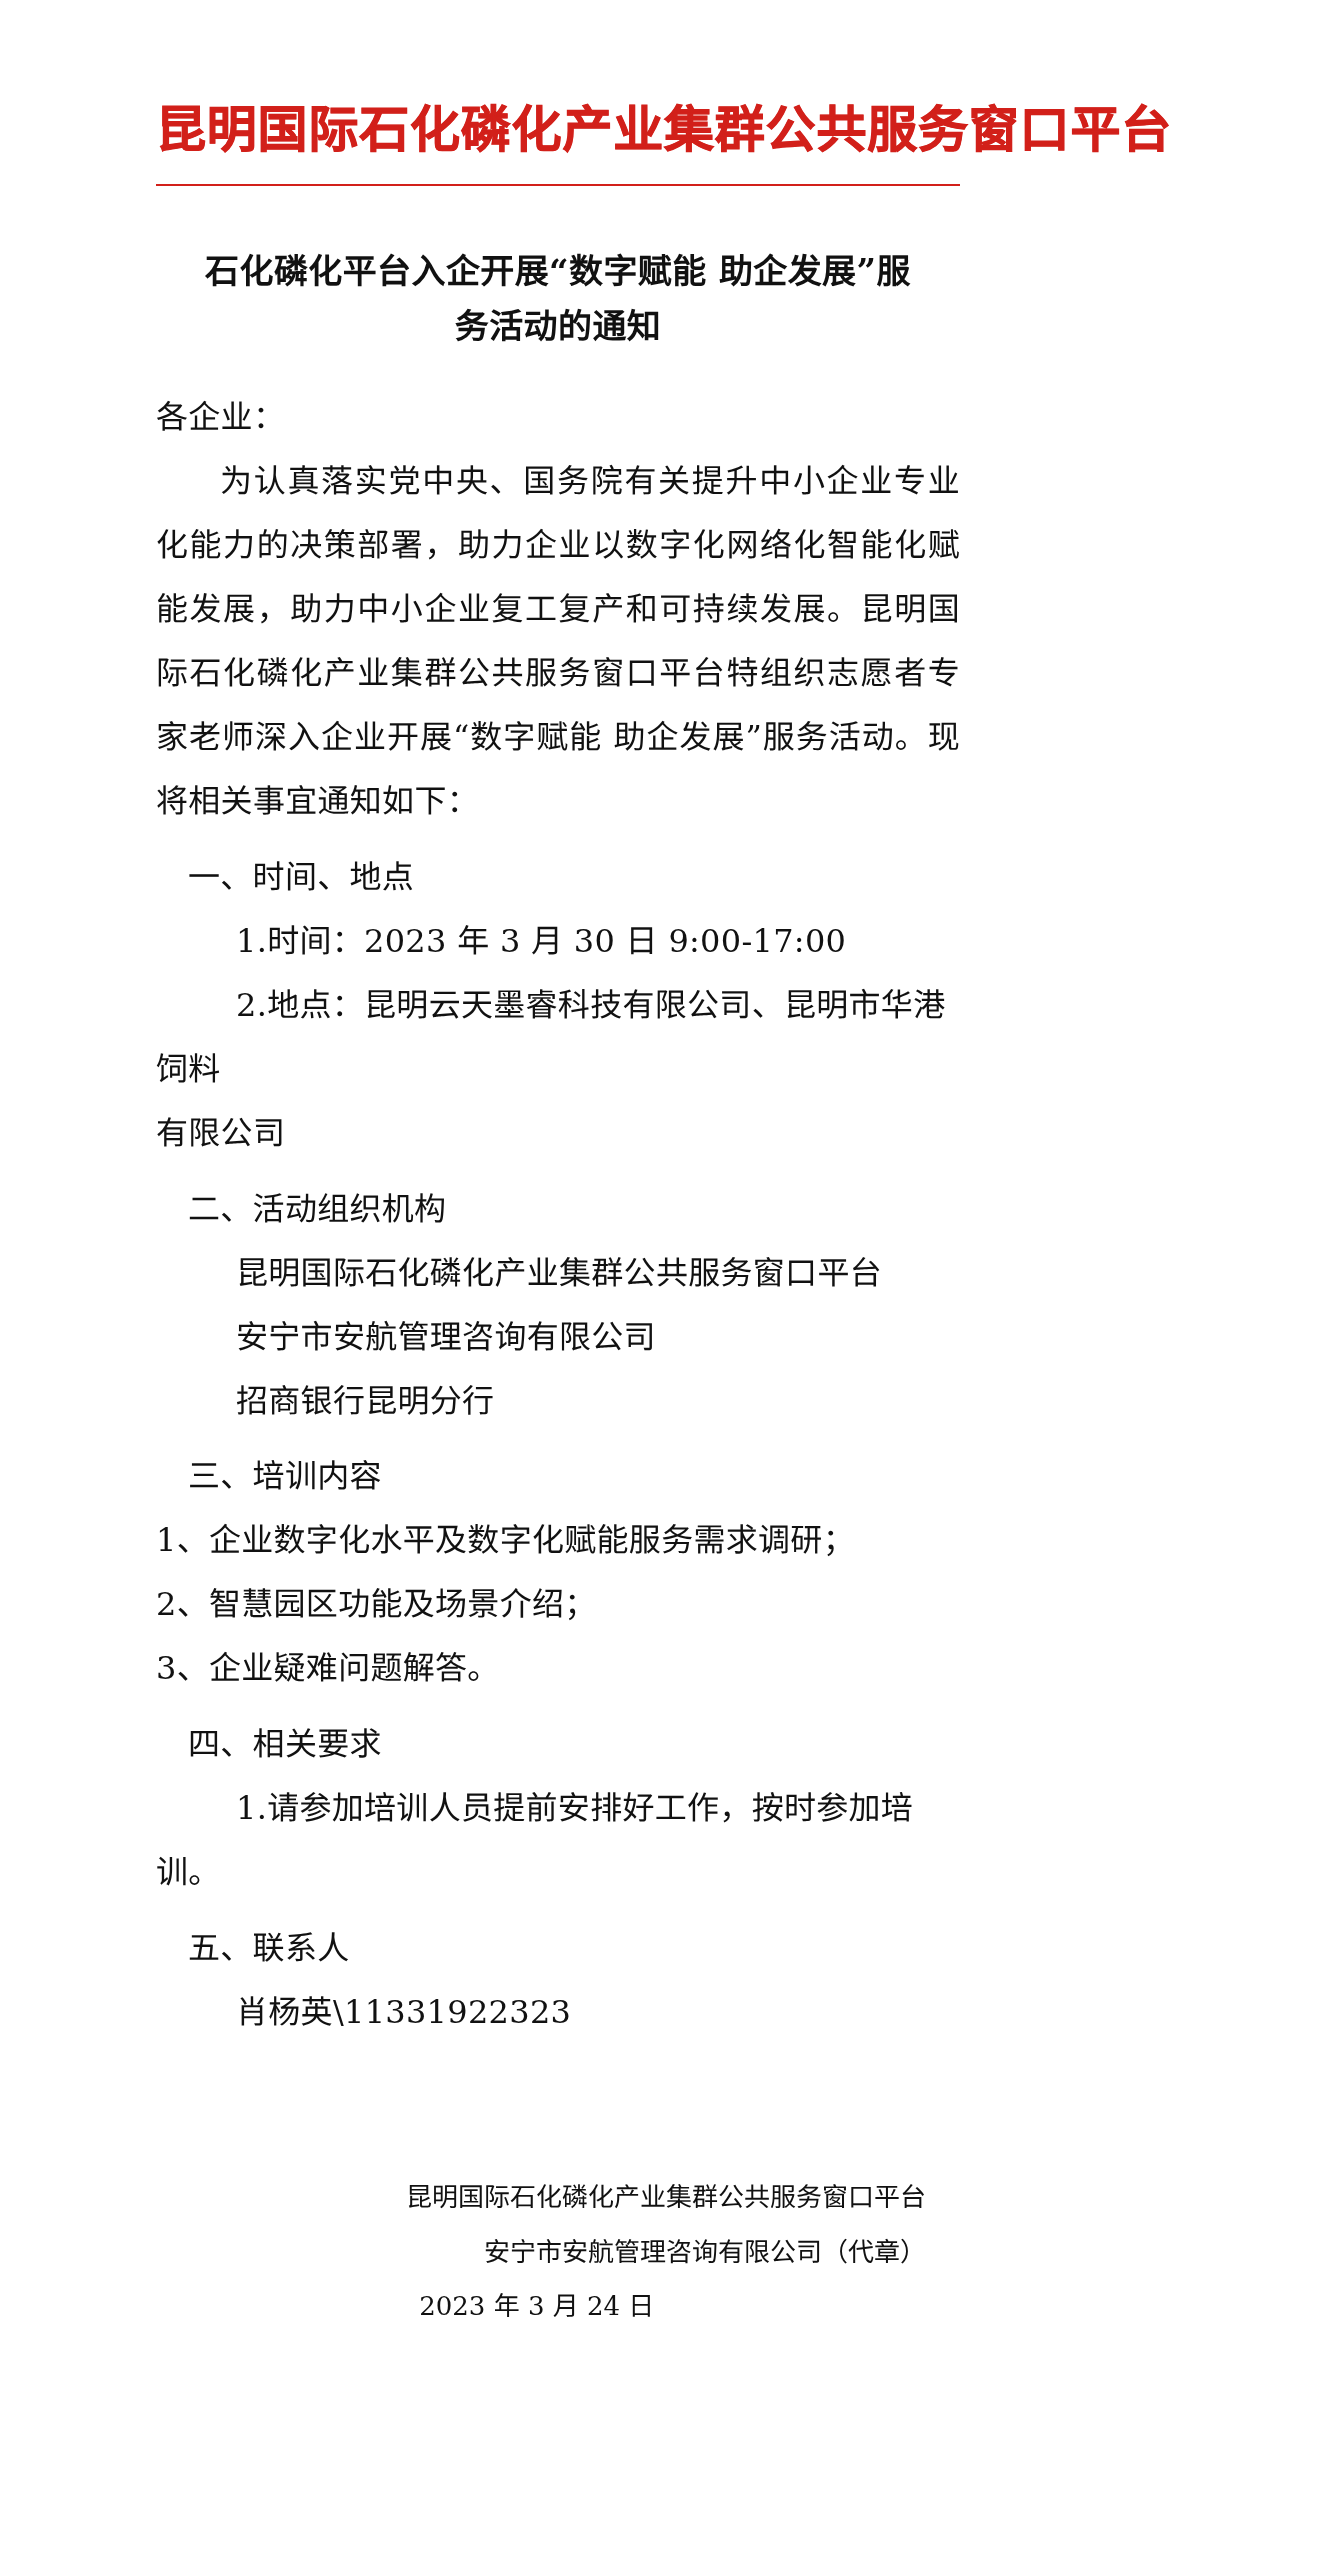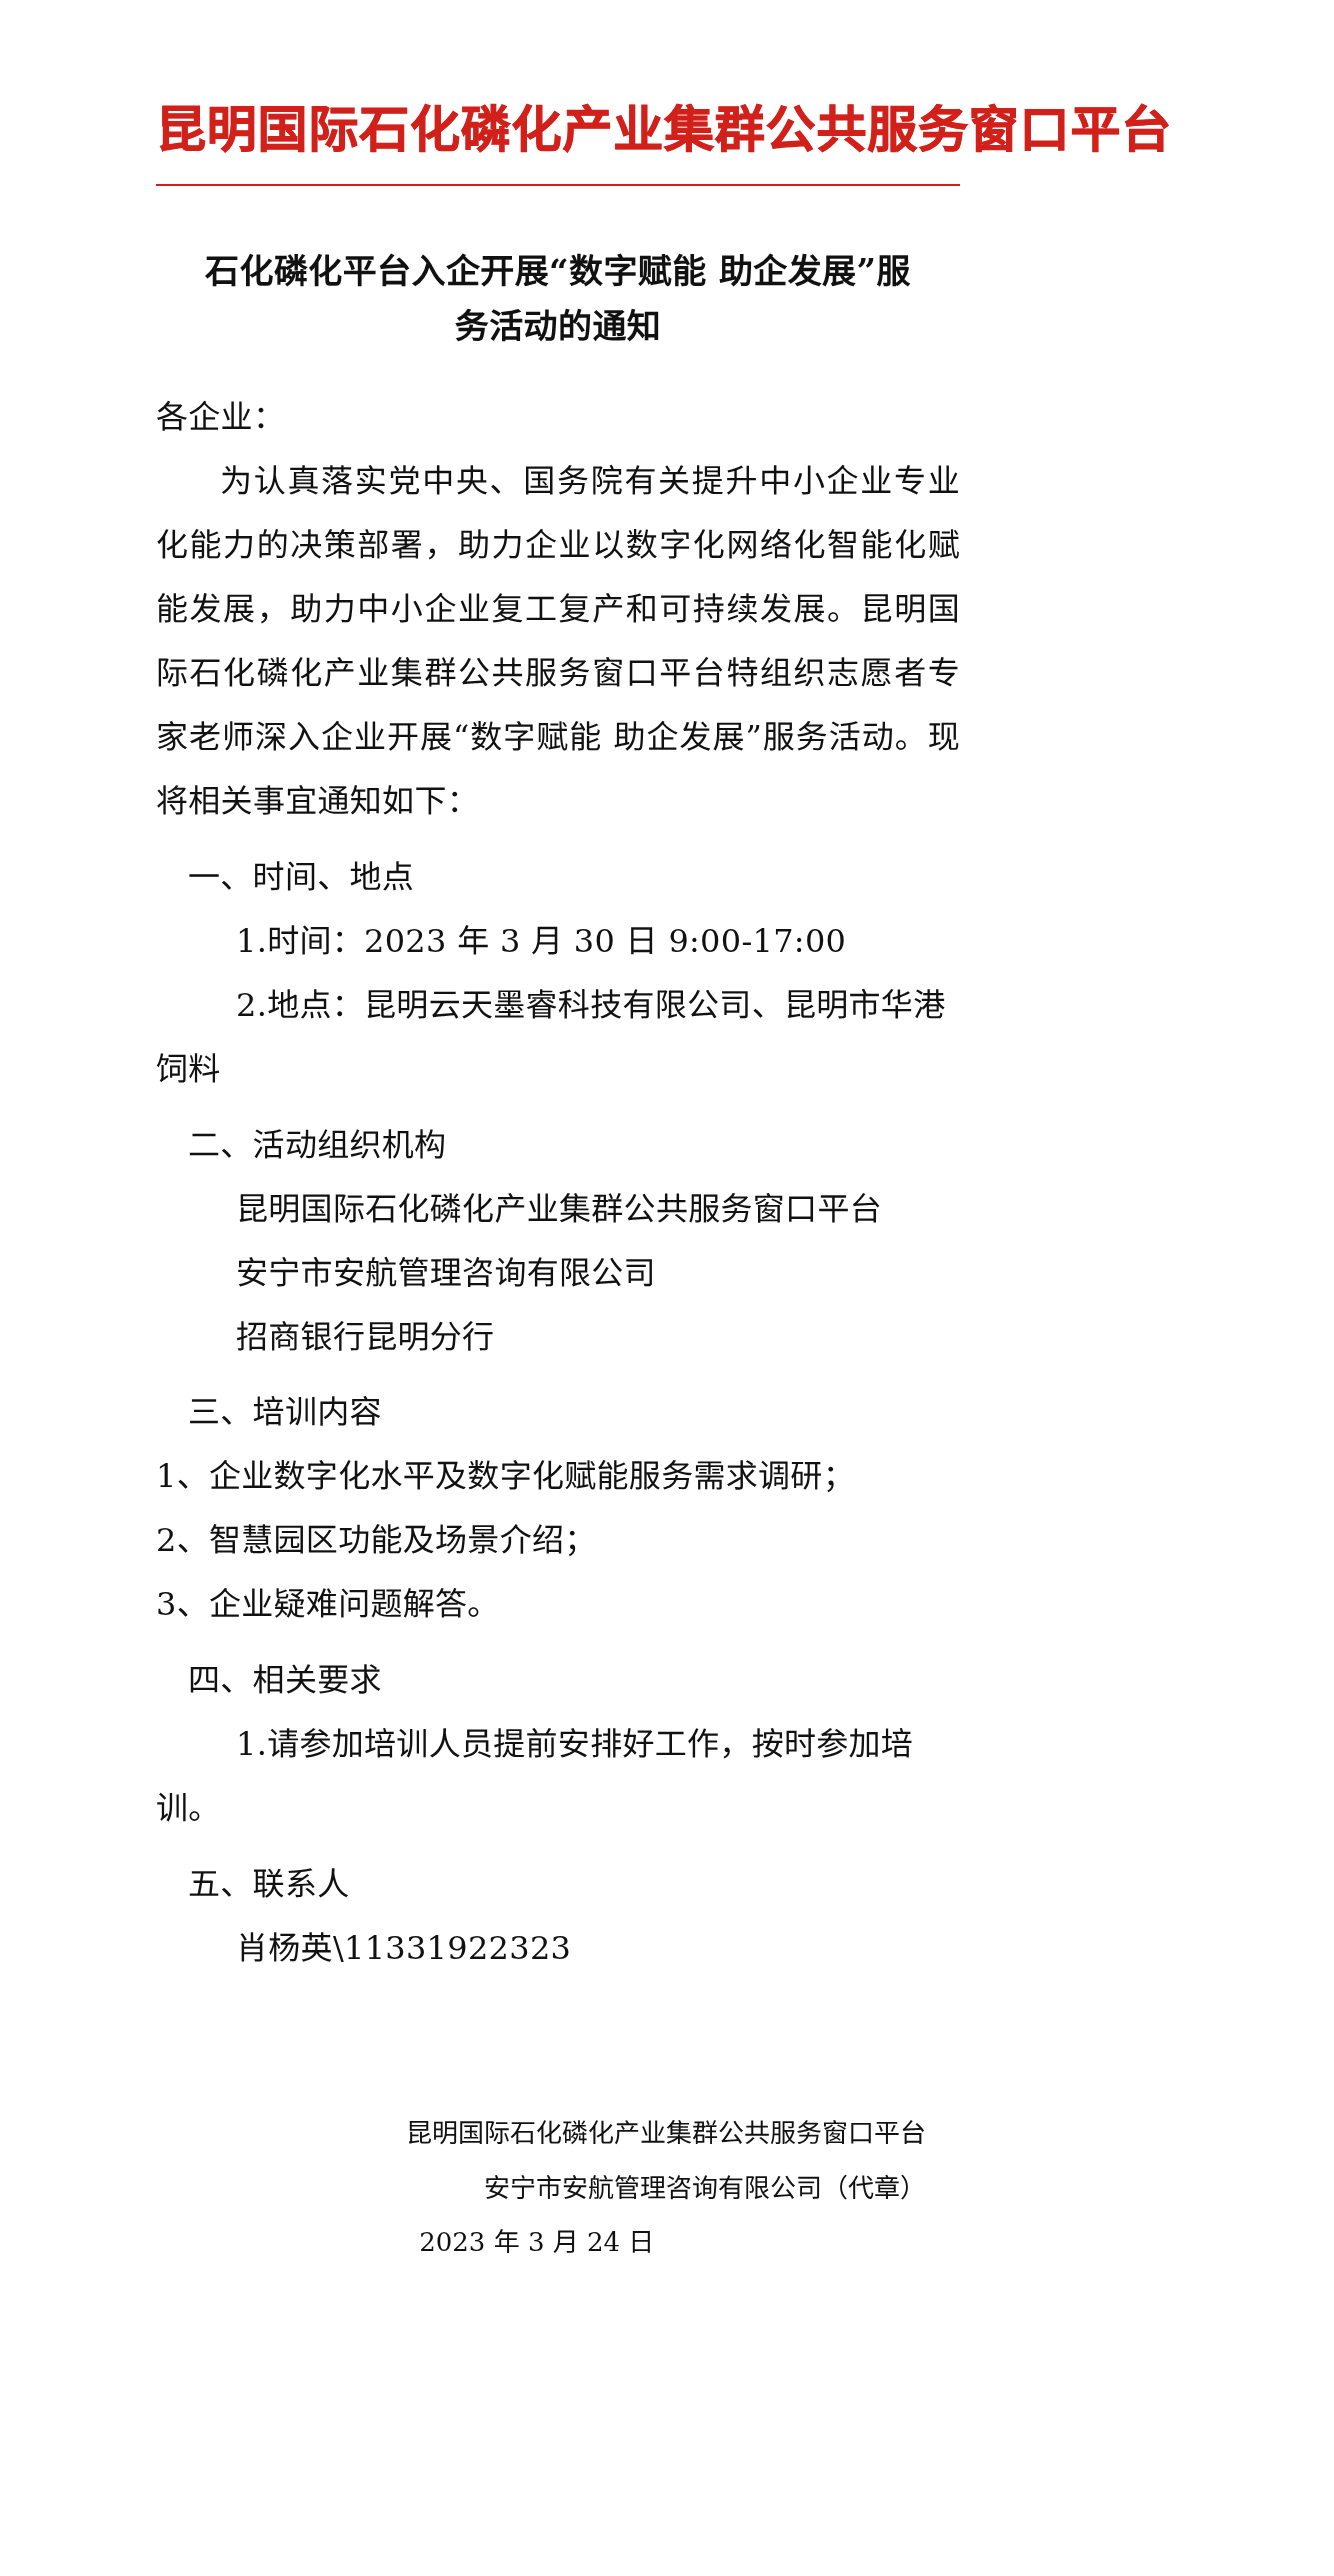--- a/index.html
+++ b/index.html
@@ -111,20 +111,21 @@
 
   <div class="body-block">
 
     <p class="salutation">各企业：</p>
 
     <p class="para">为认真落实党中央、国务院有关提升中小企业专业化能力的决策部署，助力企业以数字化网络化智能化赋能发展，助力中小企业复工复产和可持续发展。昆明国际石化磷化产业集群公共服务窗口平台特组织志愿者专家老师深入企业开展“数字赋能 助企发展”服务活动。现将相关事宜通知如下：</p>
 
     <p class="section-head">一、时间、地点</p>
     <p class="indent-2">1.时间：2023 年 3 月 30 日 9:00-17:00</p>
     <p class="indent-2">2.地点：昆明云天墨睿科技有限公司、昆明市华港饲料</p>
+    <p class="flush">有限公司</p>
 
     <p class="section-head"> 二、活动组织机构</p>
     <p class="indent-2">昆明国际石化磷化产业集群公共服务窗口平台</p>
     <p class="indent-2">安宁市安航管理咨询有限公司</p>
     <p class="indent-2">招商银行昆明分行</p>
 
     <p class="section-head">三、培训内容</p>
     <p class="list-line">1、企业数字化水平及数字化赋能服务需求调研；</p>
     <p class="list-line">2、智慧园区功能及场景介绍；</p>
     <p class="list-line">3、企业疑难问题解答。</p>

